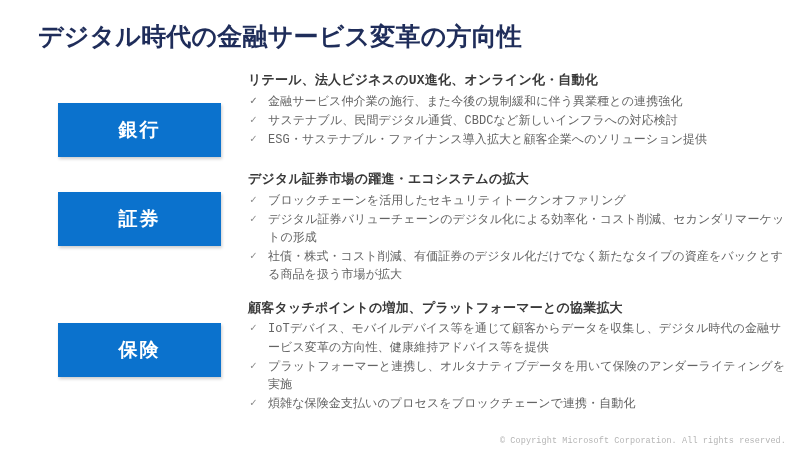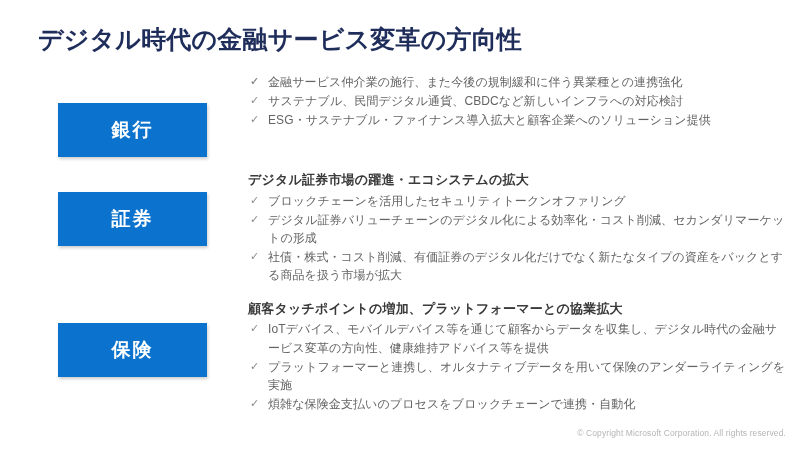--- a/index.html
+++ b/index.html
@@ -15,20 +15,21 @@
     font-family: "Liberation Sans", "DejaVu Sans", sans-serif;
     -webkit-font-smoothing: antialiased;
   }
 
   .slide {
     position: relative;
     width: 800px;
     height: 450px;
     background: #ffffff;
     box-sizing: border-box;
+    font-family: Liberation Mono, monospace;
   }
 
   
   .slide-title {
     position: absolute;
     left: 38px;
     top: 24px;
     font-size: 25px;
     font-weight: bold;
     color: #1f2d5a;
@@ -56,21 +57,21 @@
   .label-cell {
     width: 248px;
     flex: 0 0 248px;
     display: flex;
     justify-content: flex-start;
     padding-left: 58px;
     box-sizing: border-box;
   }
 
   .label-box {
-    width: 149px;
+    width: 163px;
     height: 54px;
     background: #0b72cd;
     color: #ffffff;
     display: flex;
     align-items: center;
     justify-content: center;
     font-size: 19px;
     font-weight: bold;
     letter-spacing: 2px;
     box-shadow: 1px 2px 3px rgba(0,0,0,0.20);
@@ -118,41 +119,42 @@
     top: 0;
     font-size: 11px;
     color: #8a8a8a;
     line-height: 1.6;
   }
 
   
   .footer {
     position: absolute;
     right: 14px;
-    bottom: 12px;
+    bottom: 4px;
     font-size: 8.5px;
     color: #b5b5b5;
     letter-spacing: 0.1px;
     white-space: nowrap;
   }
 </style>
 </head>
 <body>
 
 <div class="slide">
 
   <div class="slide-title">デジタル時代の金融サービス変革の方向性</div>
 
   <div class="rows">
 
     <div class="row row-1">
       <div class="label-cell">
         <div class="label-box">銀行</div>
       </div>
       <div class="text-cell">
+        <div class="section-heading">リテール、法人ビジネスのUX進化、オンライン化・自動化</div>
         <ul class="bullets">
           <li class="bullet">
             <span class="check-icon">✓</span>
           </li>
           <li class="bullet">
             <span class="check-icon">✓</span>
             <span>金融サービス仲介業の施行、また今後の規制緩和に伴う異業種との連携強化</span>
           </li>
           <li class="bullet">
             <span class="check-icon">✓</span>

